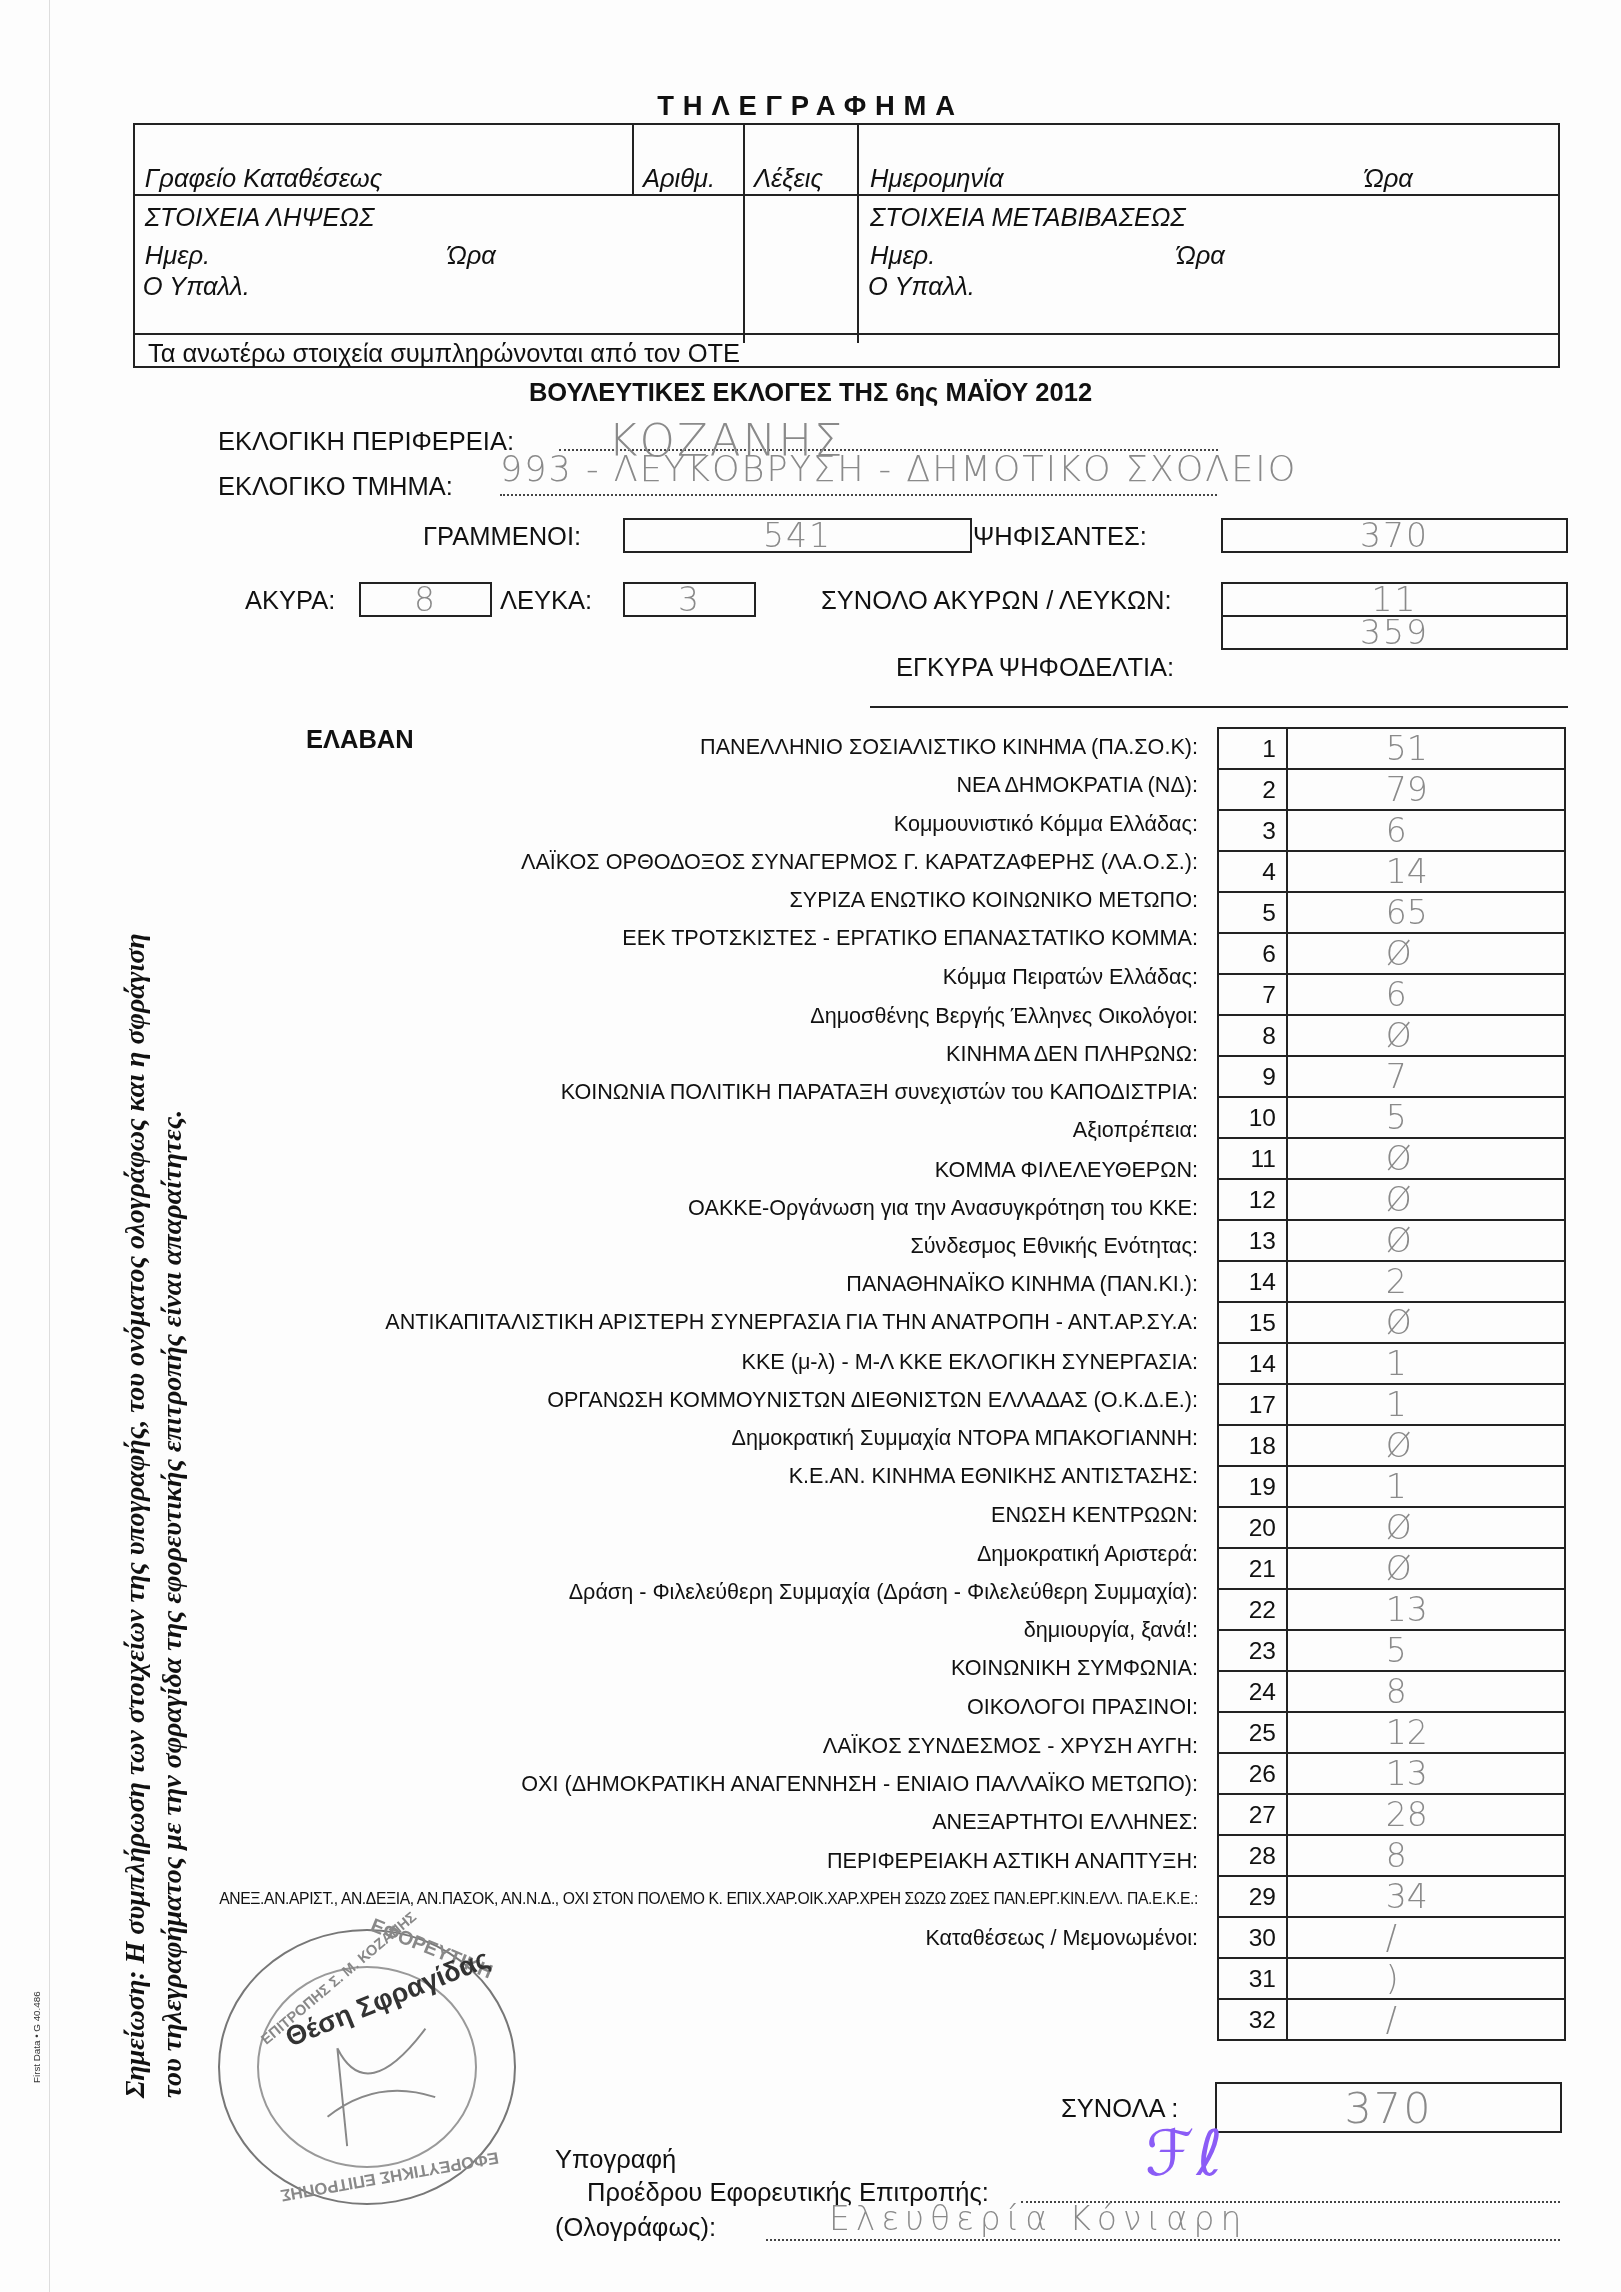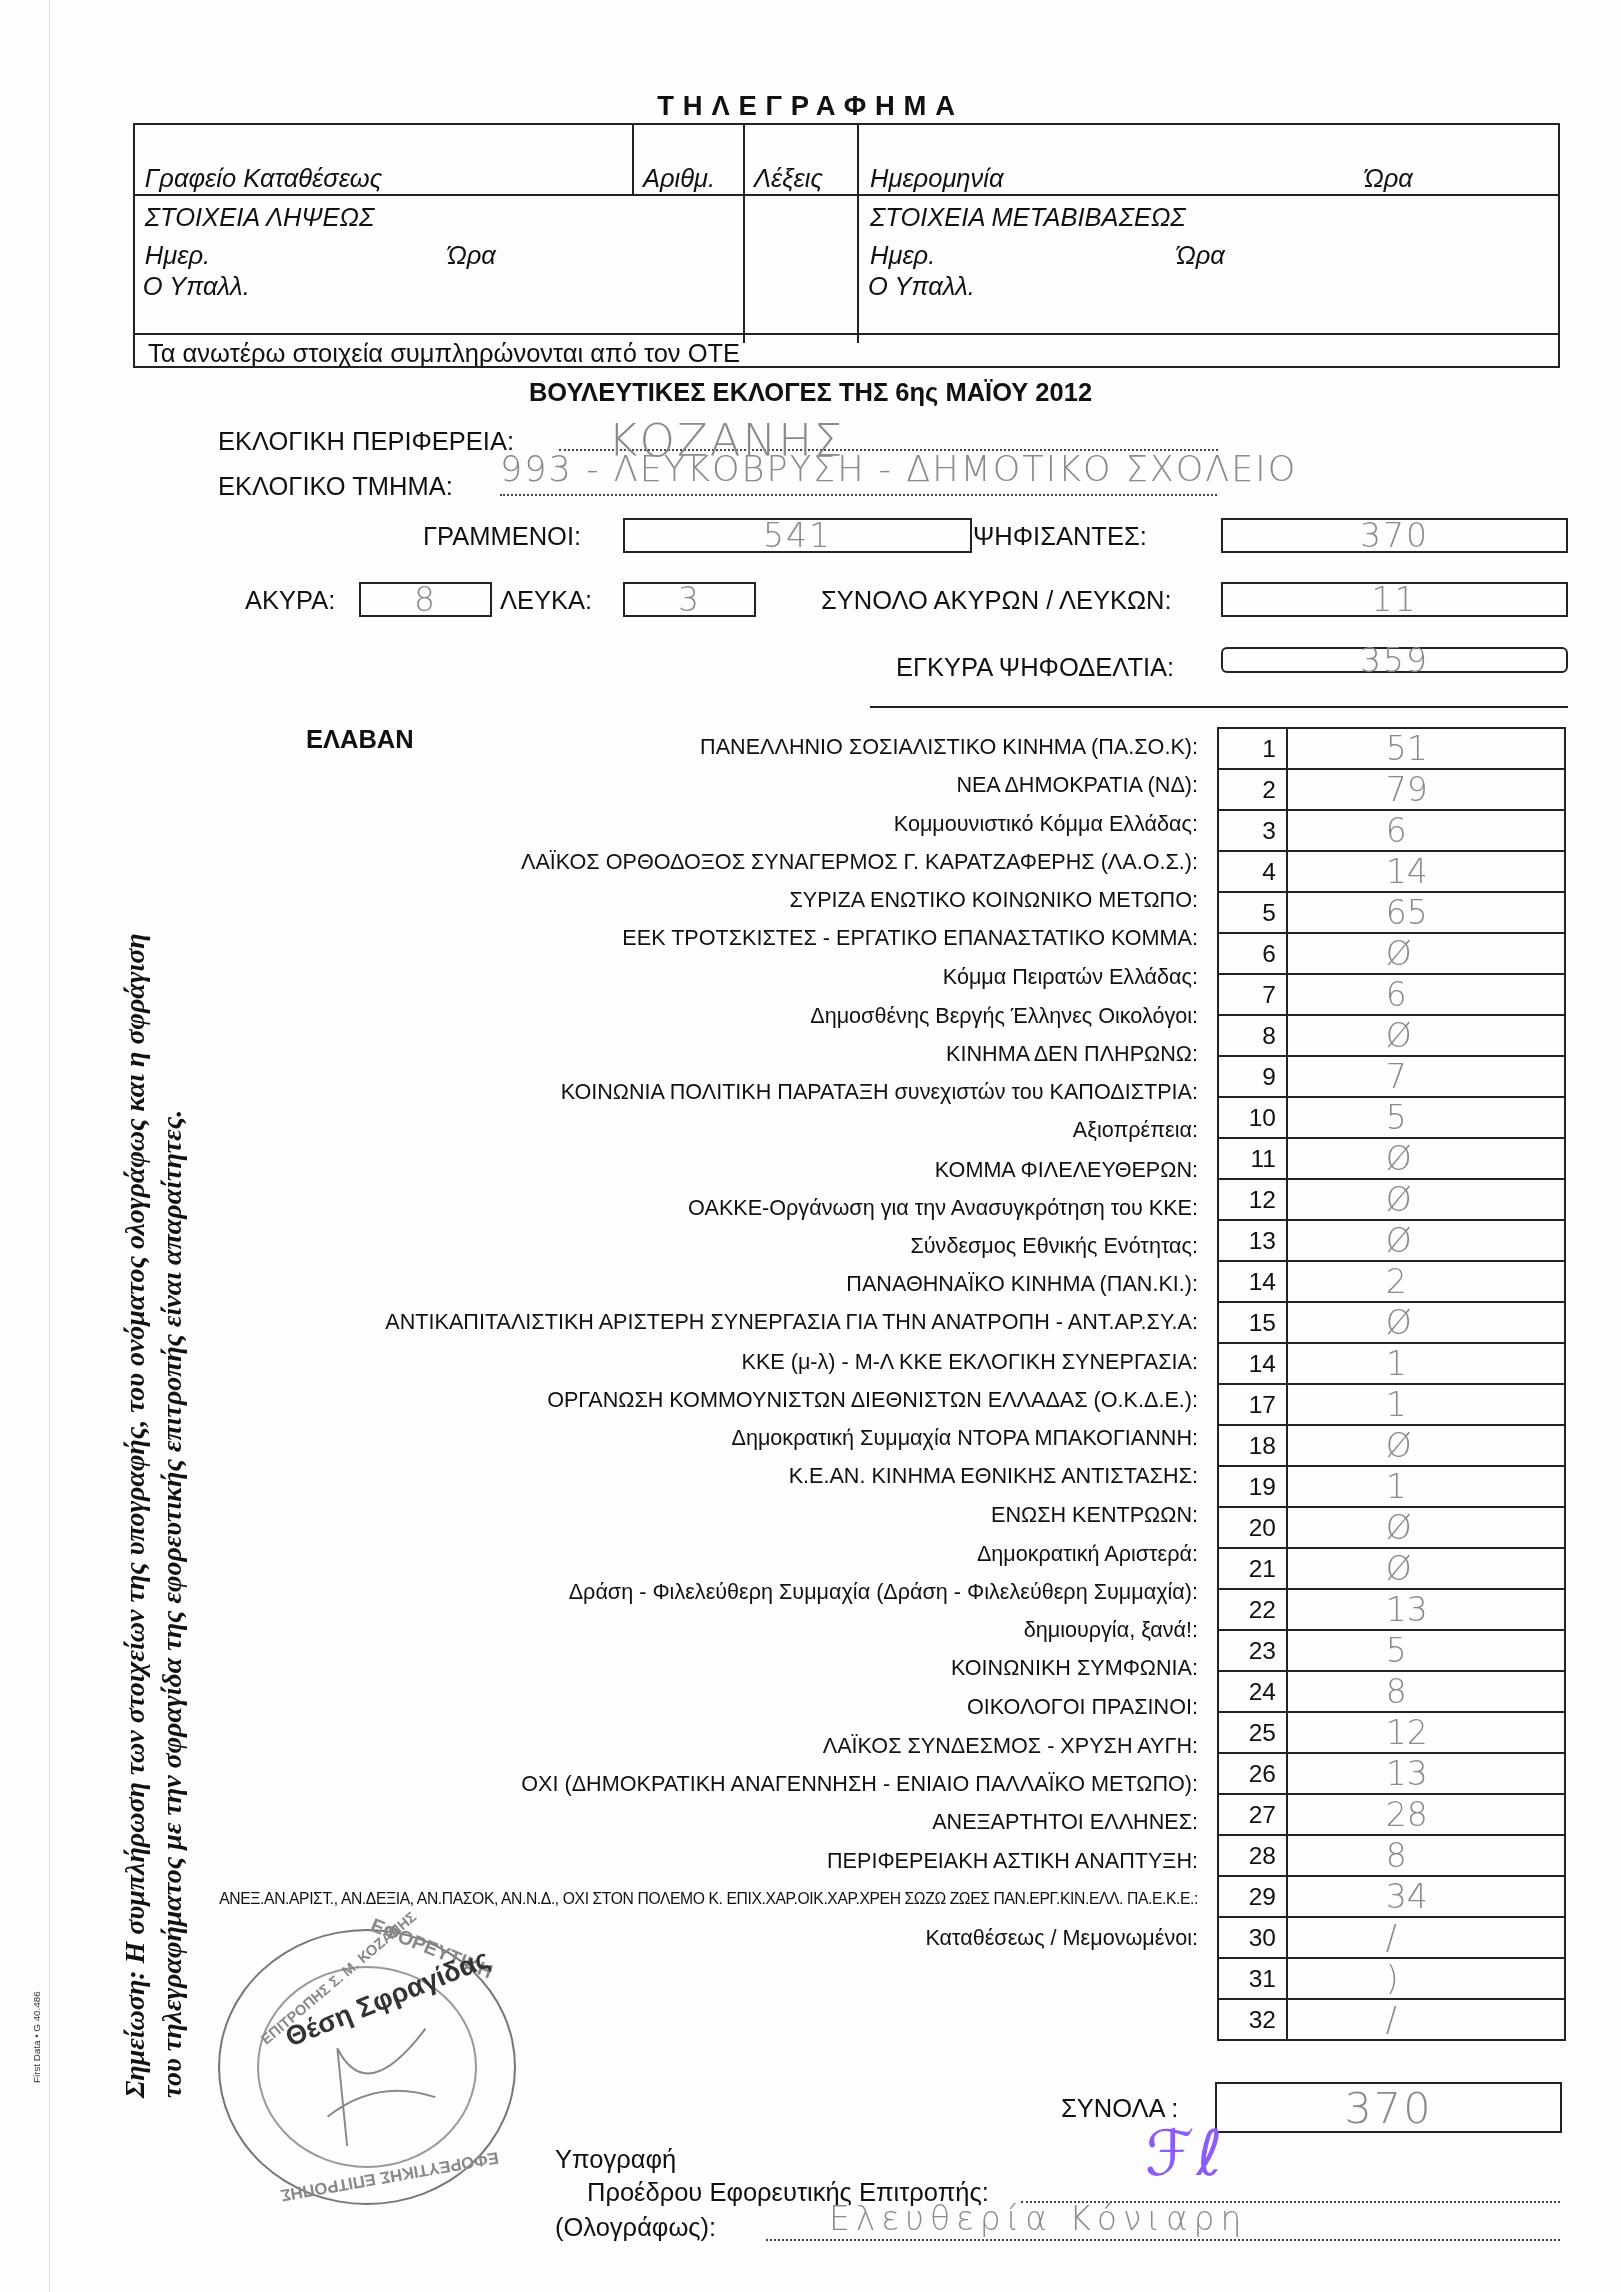--- a/index.html
+++ b/index.html
@@ -119,21 +119,21 @@
 <div class="box" style="left:623px;top:582px;width:133px;height:35px;">
     <span class="hand">3</span>
   </div>
 
 <div class="abs lbl" style="left:821px;top:586px;">ΣΥΝΟΛΟ ΑΚΥΡΩΝ / ΛΕΥΚΩΝ:</div>
 <div class="box" style="left:1221px;top:582px;width:347px;height:35px;">
     <span class="hand">11</span>
   </div>
 
 <div class="abs lbl" style="left:896px;top:653px;">ΕΓΚΥΡΑ ΨΗΦΟΔΕΛΤΙΑ:</div>
-<div class="box" style="left:1221px;top:647px;width:347px;height:26px;border-radius:6px;">
+<div class="box" style="left:1221px;top:615px;width:347px;height:35px;">
     <span class="hand">359</span>
   </div>
 
 <div class="rule" style="left:870px;top:706px;width:698px;"></div>
 
 <div class="abs elavan">ΕΛΑΒΑΝ</div>
 
 <div>
   <div class="party-name" style="top:734px;">ΠΑΝΕΛΛΗΝΙΟ ΣΟΣΙΑΛΙΣΤΙΚΟ ΚΙΝΗΜΑ (ΠΑ.ΣΟ.Κ):</div>
   <div class="party-name" style="top:772px;">ΝΕΑ ΔΗΜΟΚΡΑΤΙΑ (ΝΔ):</div>

